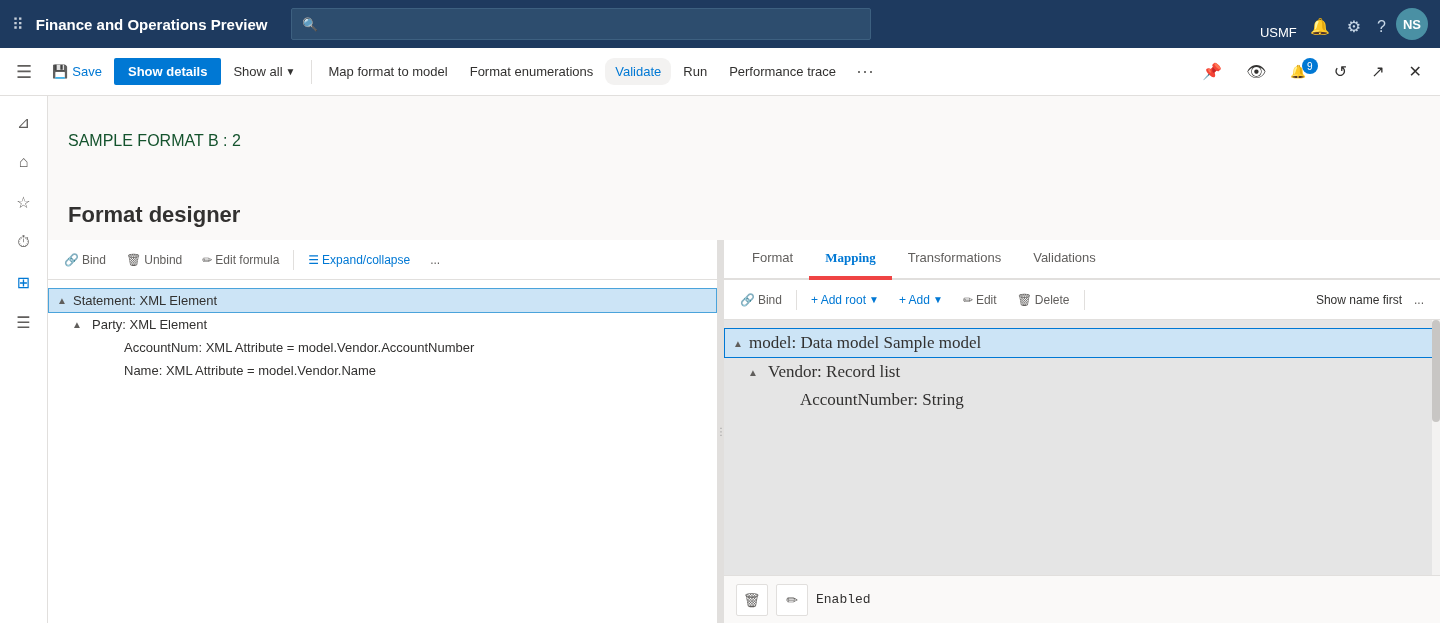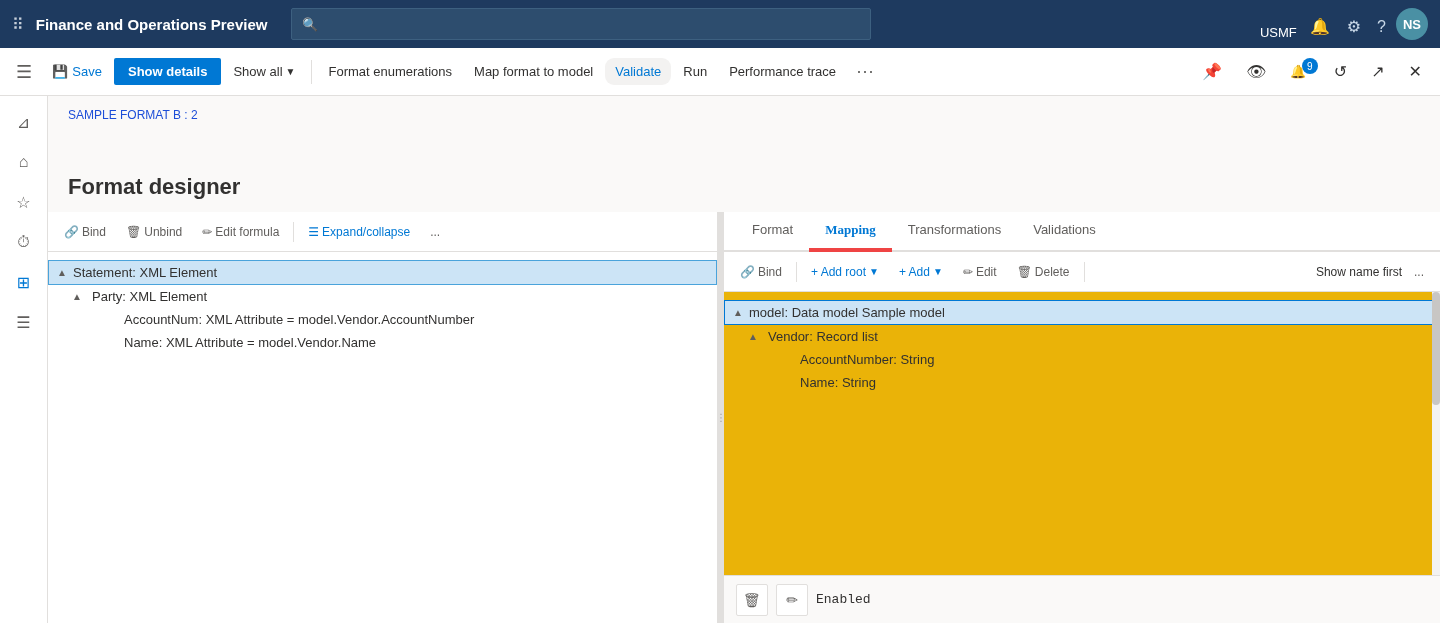--- a/index.html
+++ b/index.html
@@ -115,21 +115,21 @@
     .sidebar .side-icon {
       width: 36px; height: 36px;
       display: flex; align-items: center; justify-content: center;
       border-radius: 2px; cursor: pointer; color: #605e5c; font-size: 16px;
     }
     .sidebar .side-icon.active { color: #0078d4; }
 
     
     .main-content { flex: 1; display: flex; flex-direction: column; overflow: hidden; background: #faf9f8; }
     .breadcrumb-area { padding: 12px 20px 4px; }
-    .breadcrumb { font-size: 12px; color: #1d4ed8; }
+    .breadcrumb { font-size: 16px; color: #14532d; margin-top: 24px; }
     .page-title { font-size: 22px; font-weight: 600; color: #323130; padding: 0 20px 12px; margin-top: 48px; }
 
     
     .designer-area { display: flex; flex: 1; overflow: hidden; }
 
     
     .format-panel {
       width: 670px;
       background: #ffffff;
       border-right: 1px solid #e1dfdd;
@@ -176,21 +176,21 @@
       display: flex;
       align-items: center;
       justify-content: center;
       color: #a0a0a0;
       font-size: 10px;
     }
 
     
     .mapping-panel {
       flex: 1;
-      background: #eab308;
+      background: #e5e5e5;
       display: flex;
       flex-direction: column;
       overflow: hidden;
     }
     .mapping-tabs {
       border-bottom: 2px solid #e1dfdd;
       display: flex;
       padding: 0 12px;
       background: #ffffff;
     }
@@ -228,21 +228,21 @@
     .mapping-tree { flex: 1; overflow: auto; padding: 8px 0; position: relative; }
     .mapping-tree-item {
       display: flex;
       align-items: center;
       padding: 4px 8px;
       cursor: pointer;
       white-space: nowrap;
     }
     .mapping-tree-item.selected { background: #cce4f6; }
     .mapping-tree-item .toggle { width: 16px; font-size: 10px; color: #605e5c; }
-    .mapping-tree-item .item-text { font-size: 13px; }
+    .mapping-tree-item .item-text { font-size: 17px; font-family: Liberation Serif, serif; }
 
     
     .mapping-tree::-webkit-scrollbar { width: 6px; }
     .mapping-tree::-webkit-scrollbar-track { background: #f3f2f1; }
     .mapping-tree::-webkit-scrollbar-thumb { background: #c8c6c4; border-radius: 3px; }
 
     
     .mapping-scroll { position: absolute; right: 0; top: 0; width: 8px; height: 100%; background: #f3f2f1; }
     .mapping-scroll-thumb { position: absolute; top: 0; width: 8px; height: 40%; background: #c8c6c4; border-radius: 4px; }
 
@@ -292,22 +292,22 @@
   <button class="save-btn">
     <span>💾</span>
     <span>Save</span>
   </button>
   <button class="btn-primary">Show details</button>
   <button class="btn-secondary">
     <span>Show all</span>
     <span class="chevron">▼</span>
   </button>
   <div class="ribbon-sep"></div>
+  <button class="btn-secondary">Map format to model</button>
   <button class="btn-secondary">Format enumerations</button>
-  <button class="btn-secondary">Map format to model</button>
   <button class="btn-secondary active">Validate</button>
   <button class="btn-secondary">Run</button>
   <button class="btn-secondary">Performance trace</button>
   <span class="more-btn">···</span>
   <div style="margin-left: auto; display: flex; gap: 4px;">
     <button class="btn-secondary" style="font-size:16px;">📌</button>
     <button class="btn-secondary" style="font-size:16px;">👁</button>
     <button class="btn-secondary" style="position:relative;">
       🔔<span style="background:#0078d4;color:white;font-size:10px;border-radius:50%;width:16px;height:16px;display:inline-flex;align-items:center;justify-content:center;position:absolute;top:2px;right:2px;">9</span>
     </button>
@@ -450,25 +450,20 @@
             <span style="display:inline-block; width:4px;"></span>
             <span class="item-text">Vendor: Record list</span>
           </div>
 
           <div class="mapping-tree-item">
             <span class="toggle" style="margin-left:48px;"></span>
             <span style="display:inline-block; width:4px;"></span>
             <span class="item-text">AccountNumber: String</span>
           </div>
 
-          <div class="mapping-tree-item">
-            <span class="toggle" style="margin-left:48px;"></span>
-            <span style="display:inline-block; width:4px;"></span>
-            <span class="item-text">Name: String</span>
-          </div>
 
           <div class="mapping-scroll">
             <div class="mapping-scroll-thumb"></div>
           </div>
         </div>
 
         <div class="bottom-bar">
           <div class="icon-action">
             <span>🗑</span>
           </div>

